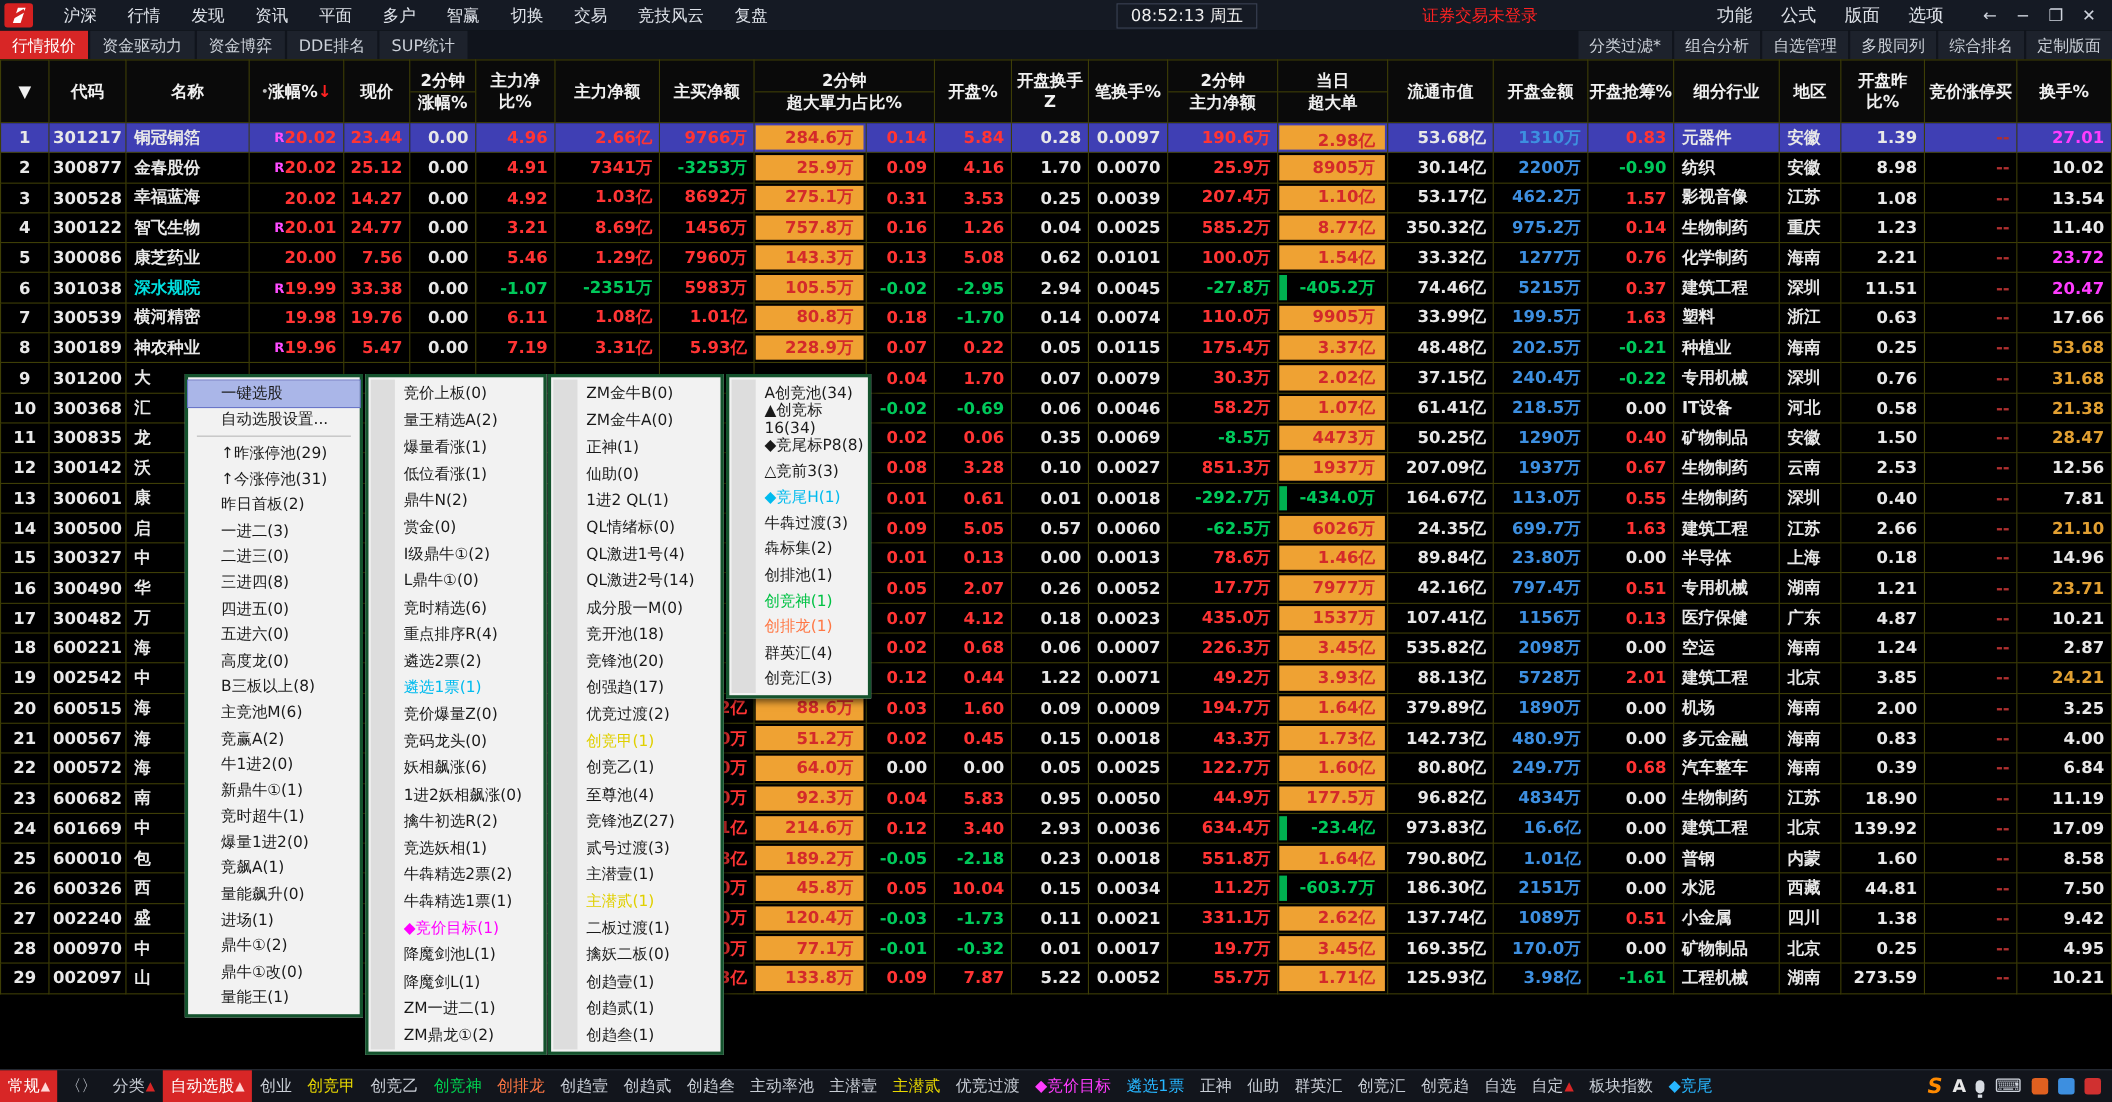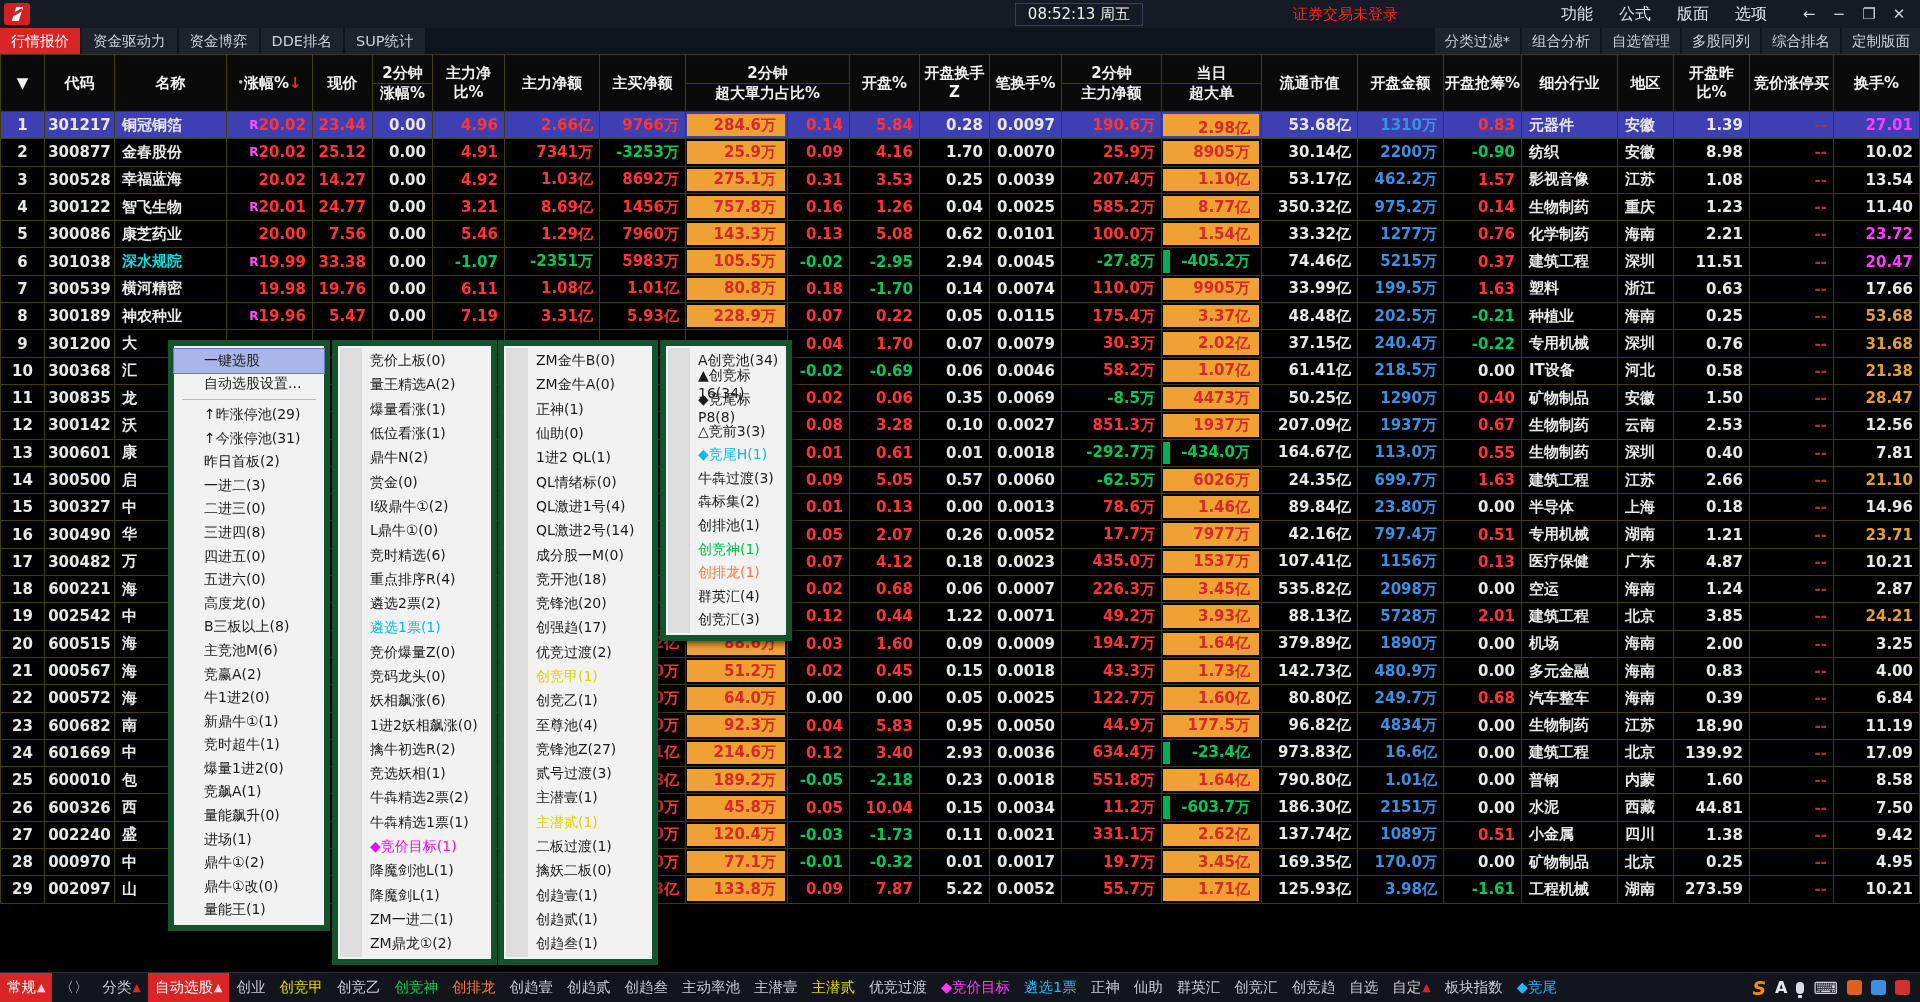--- a/index.html
+++ b/index.html
@@ -48,21 +48,21 @@
   .c-mag { color:#ff3cff; } .c-gold { color:#e2a032; } .c-blue { color:#3d8fe0; }
   .c-cyan { color:#00e0e0; } .c-dim { color:#b03030; }
   .rbadge { color:#ff4dff; font-size:12px; font-weight:bold; margin-right:0px; }
   .barfill { position:absolute; left:1px; top:2px; bottom:2px; background:#efa233; }
   .barfill.neg { background:#00b050; width:7px; }
   .bartext { position:relative; z-index:1; width:100%; text-align:right; padding-right:5px; color:#d42a2a; }
   .bartext.neg { color:#00c85a; }
   .gfill { height:68px; background:#000; }
 
   
-  .menu { position:absolute; background:#f2f2f2; border:6px solid #14532d; box-shadow:3px 3px 6px rgba(0,0,0,.55);
+  .menu { position:absolute; background:#f2f2f2; border:3px solid #14532d; box-shadow:3px 3px 6px rgba(0,0,0,.55);
           font-size:14px; color:#1a1a1a; padding:3px 0; z-index:50; }
   .menu .gut { position:absolute; left:2px; top:2px; bottom:2px; width:22px; background:#dddddd; }
   .mitem { position:relative; display:flex; align-items:center; padding-left:30px; }
   .menu.has-gut .mitem { padding-left:32px; }
   .mitem.selected { background:#aab6e8; outline:1px solid #6a76c8; }
   .msep { height:1px; background:#b8b8b8; margin:3px 8px; }
   .mi-c { color:#00bbee; } .mi-m { color:#ff00ff; } .mi-y { color:#e0d000; }
   .mi-g { color:#00c244; } .mi-o { color:#ff7744; }
 
   
@@ -83,20 +83,21 @@
   .sq { width:15px; height:15px; border-radius:3px; }
   .sq1 { background:#e06020; } .sq2 { background:#3d8fe0; } .sq3 { background:#d03030; }
 </style>
 </head>
 <body>
 
 <div class="app">
 
   <div class="topbar">
     <div class="logo"></div>
+    <div id="topmenus"><span class="tmenu">沪深</span><span class="tmenu">行情</span><span class="tmenu">发现</span><span class="tmenu">资讯</span><span class="tmenu">平面</span><span class="tmenu">多户</span><span class="tmenu">智赢</span><span class="tmenu">切换</span><span class="tmenu">交易</span><span class="tmenu">竞技风云</span><span class="tmenu">复盘</span></div>
     <div class="clockbox">08:52:13 周五</div>
     <div class="loginmsg">证券交易未登录</div>
     <div id="fnmenus"><span class="fnmenu">功能</span><span class="fnmenu">公式</span><span class="fnmenu">版面</span><span class="fnmenu">选项</span></div>
     <div class="winctl" id="winctl">
         <span>←</span>
         <span>−</span>
         <span>❐</span>
         <span>✕</span>
       </div>
   </div>

